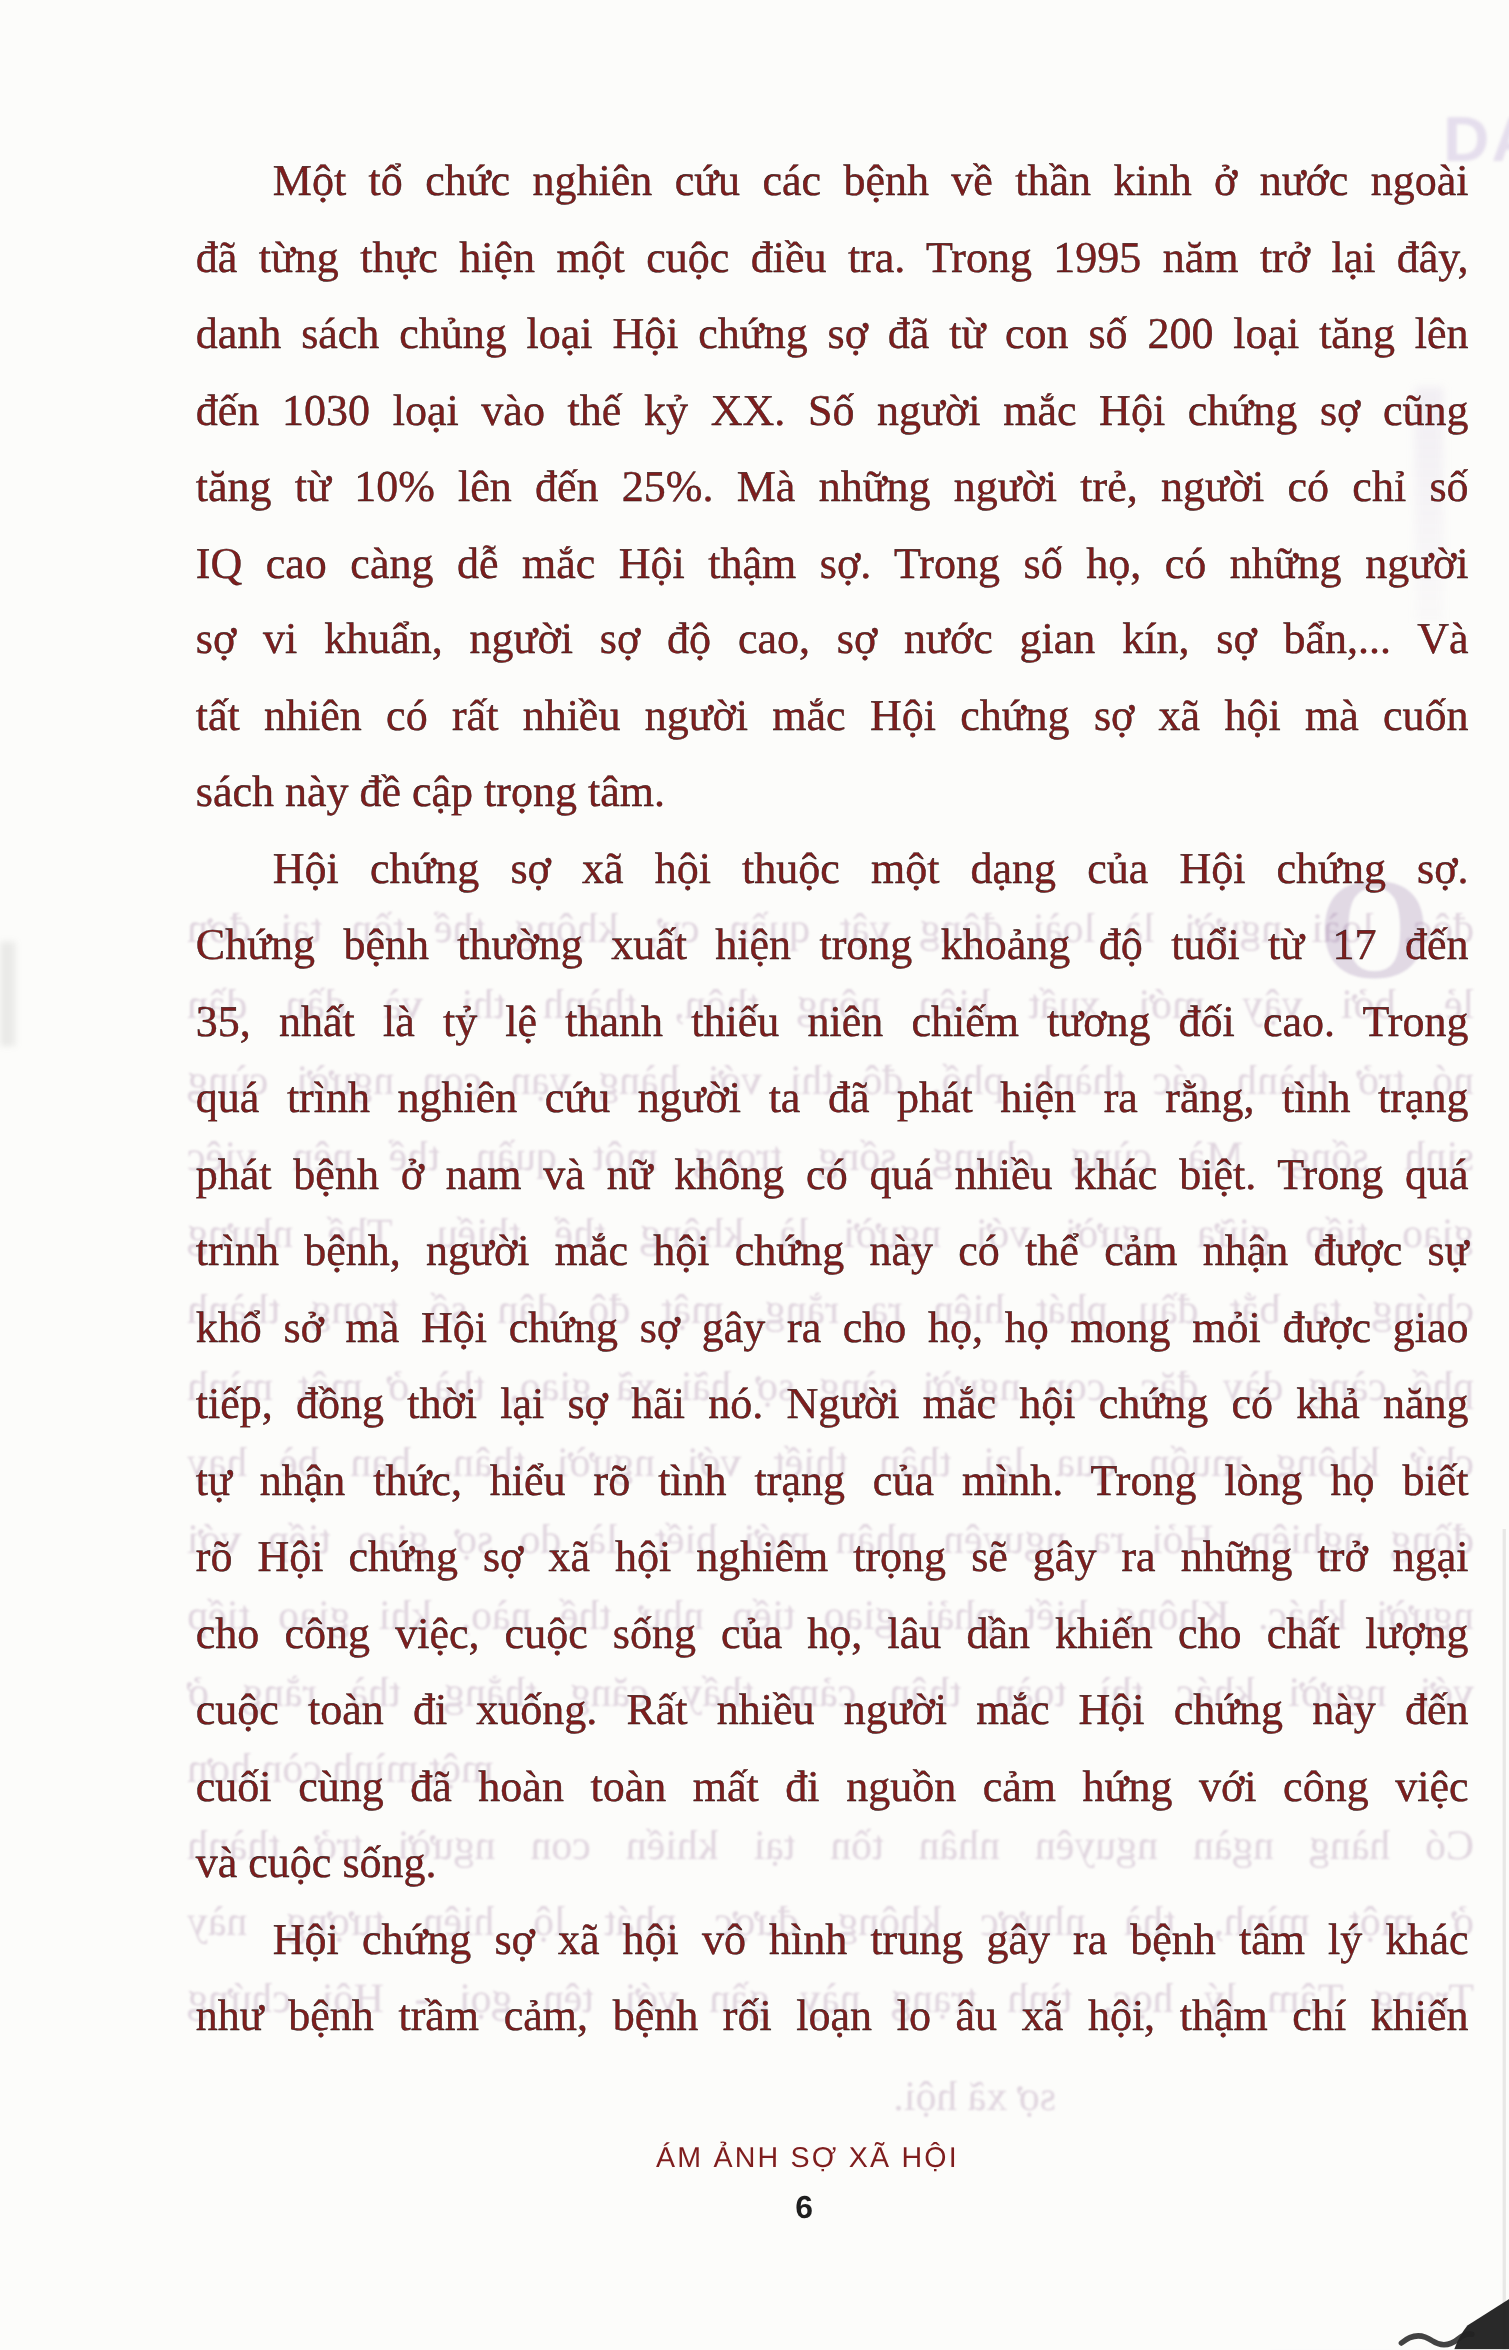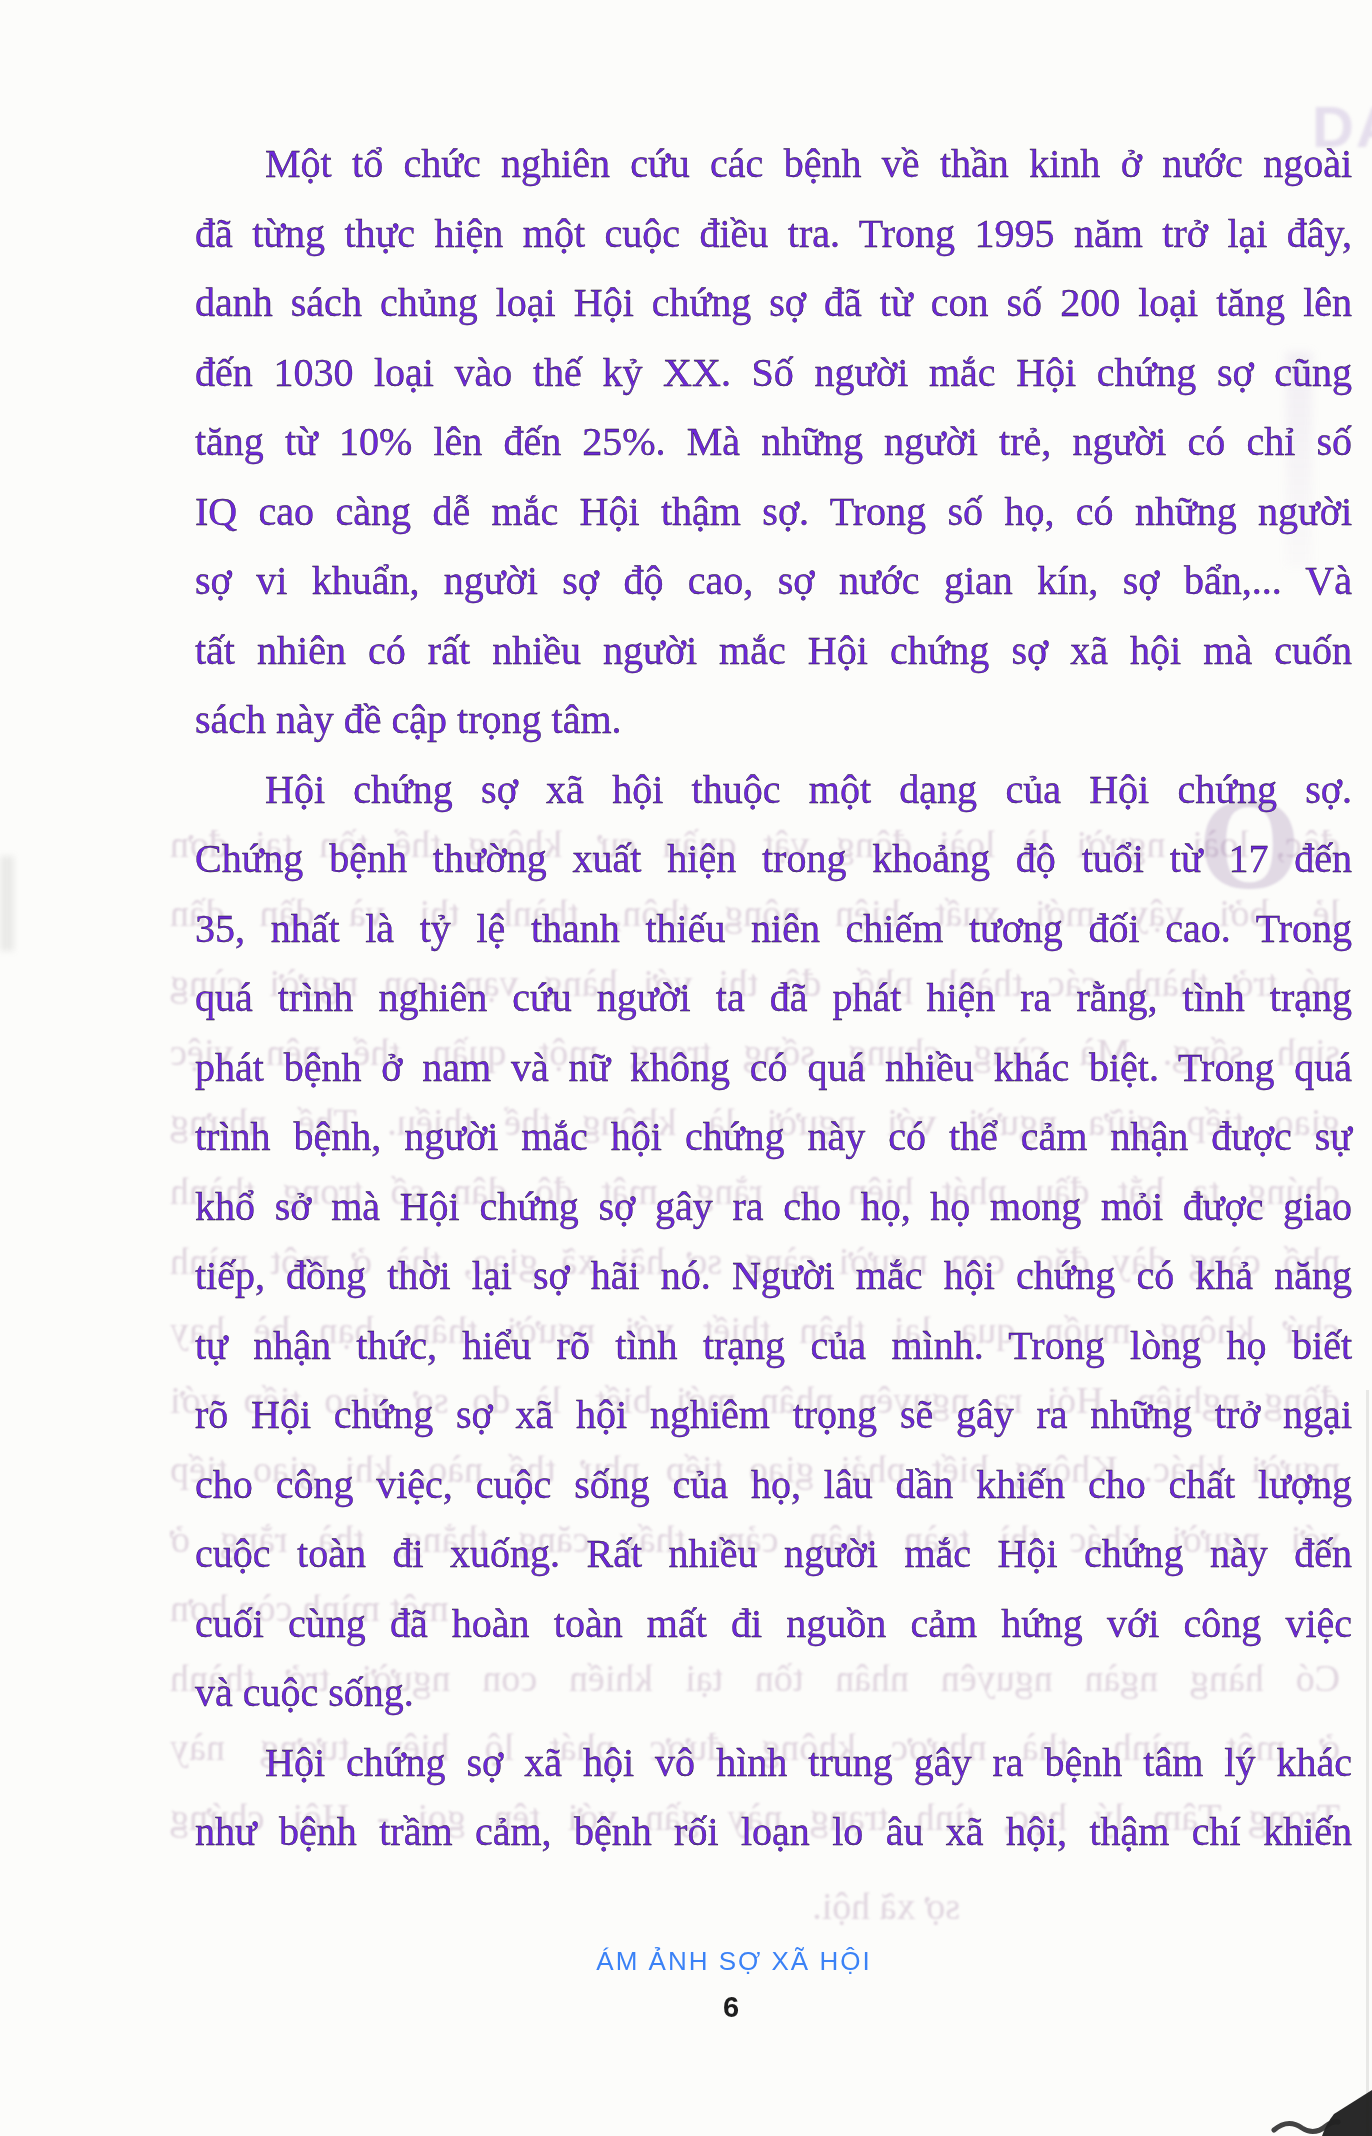--- a/index.html
+++ b/index.html
@@ -4,22 +4,22 @@
 <style>
   html,body{margin:0;padding:0;}
   body{
     width:1372px;height:2136px;position:relative;overflow:hidden;
     background:#fbfbf9;
     font-family:"Liberation Serif", serif;
   }
   .page{position:absolute;inset:0;background:#fcfcfa;}
   
   .text-block{
-    position:absolute;left:195px;top:129px;width:1157px;
-    font-size:40px;line-height:69.5px;color:#6d28d9;
+    position:absolute;left:178px;top:129px;width:1157px;
+    font-size:40px;line-height:69.5px;color:#7f1d1d;
     -webkit-text-stroke:0.35px #141312;
   }
   .line{
     height:69.5px;overflow:visible;
     text-align:justify;text-align-last:justify;
     white-space:normal;
   }
   .line.indent{text-indent:70px;}
   .line.para-end{text-align-last:left;}
   
@@ -61,21 +61,21 @@
   }
   .edge-line-right{
     position:absolute;left:1366px;top:1390px;width:3px;height:746px;
     background:rgba(60,60,60,0.10);
   }
   .corner-ink-mark{position:absolute;left:1268px;top:2088px;width:104px;height:48px;}
   
   .footer-title{
     position:absolute;top:1946px;left:734px;transform:translateX(-50%);
     font-family:"Liberation Sans",sans-serif;
-    font-size:26px;letter-spacing:2px;color:#3b82f6;white-space:nowrap;
+    font-size:26px;letter-spacing:2px;color:#7f1d1d;white-space:nowrap;
   }
   .page-number{
     position:absolute;top:1991px;left:731px;transform:translateX(-50%);
     font-family:"Liberation Sans",sans-serif;
     font-size:29px;font-weight:bold;color:#1e1e1e;
   }
 </style>
 </head>
 <body>
 

